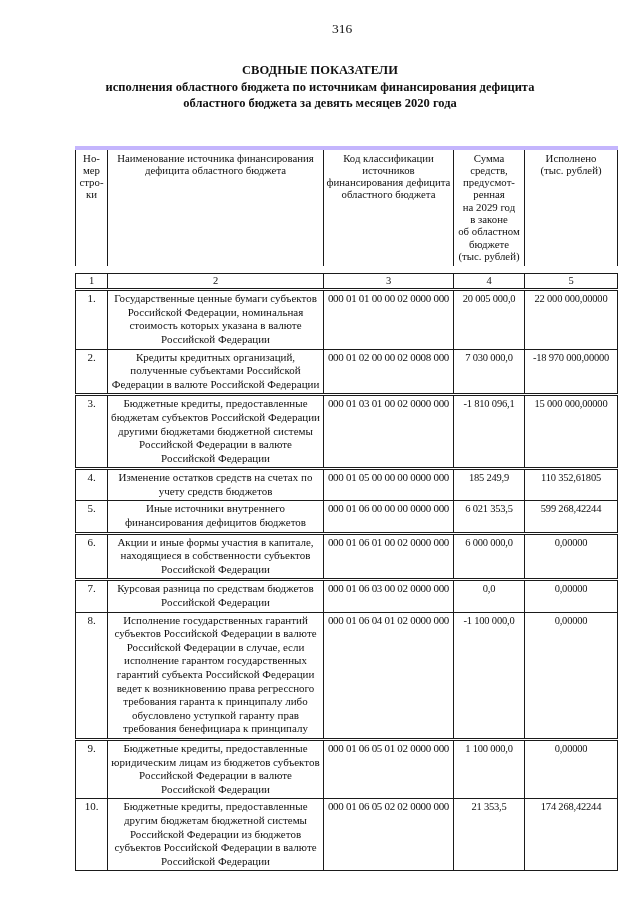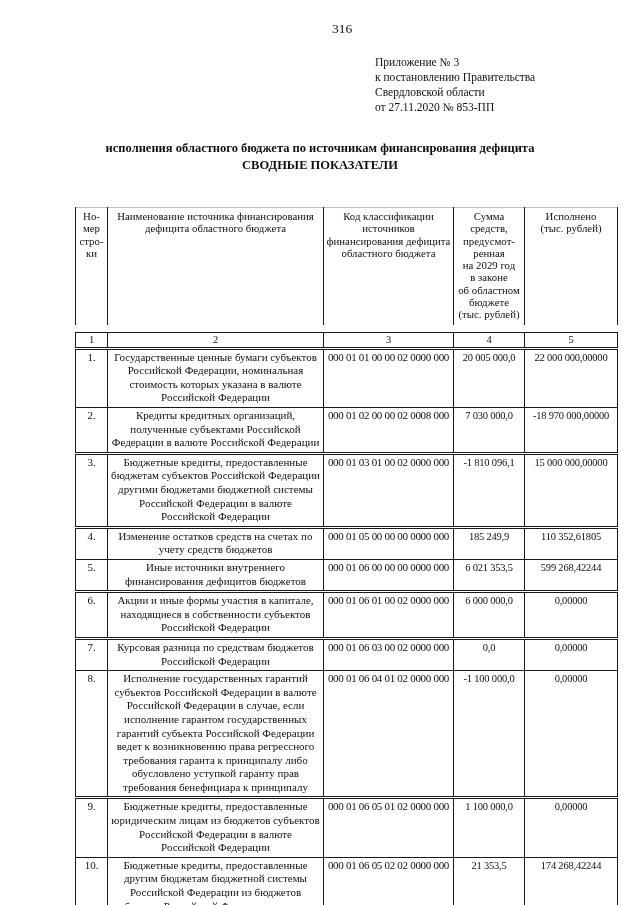--- a/index.html
+++ b/index.html
@@ -41,21 +41,21 @@
     width: 542px;
   }
   table {
     border-collapse: collapse;
     table-layout: fixed;
     width: 542px;
   }
   
   .hdr-table {
     margin-top: 34px;
-    border-top: 1px solid #c4b5fd;
+    border-top: 4px solid #c4b5fd;
   }
   .hdr-table td {
     border-left: 1px solid #1a1a1a;
     border-right: 1px solid #1a1a1a;
     border-top: 0;
     border-bottom: 0;
     vertical-align: top;
     text-align: center;
     font-size: 10.8px;
     line-height: 12.3px;
@@ -100,30 +100,25 @@
     padding-right: 1px;
   }
 </style>
 </head>
 <body>
 
 <div class="page">
 
   <div class="page-number">316</div>
 
-  <div class="appendix">
-    <div>Приложение № 3</div>
-    <div>к постановлению Правительства</div>
-    <div>Свердловской области</div>
-    <div>от 27.11.2020 № 853-ПП</div>
-  </div>
 
   <div class="doc-title">
+    <div>СВОДНЫЕ ПОКАЗАТЕЛИ</div>
     <div>исполнения областного бюджета по источникам финансирования дефицита</div>
-    <div>СВОДНЫЕ ПОКАЗАТЕЛИ</div>
+    <div>областного бюджета за девять месяцев 2020 года</div>
   </div>
 
   <div class="tables">
 
     <table class="hdr-table">
       <colgroup>
         <col style="width:32px">
           <col style="width:216px">
           <col style="width:130px">
           <col style="width:71px">

